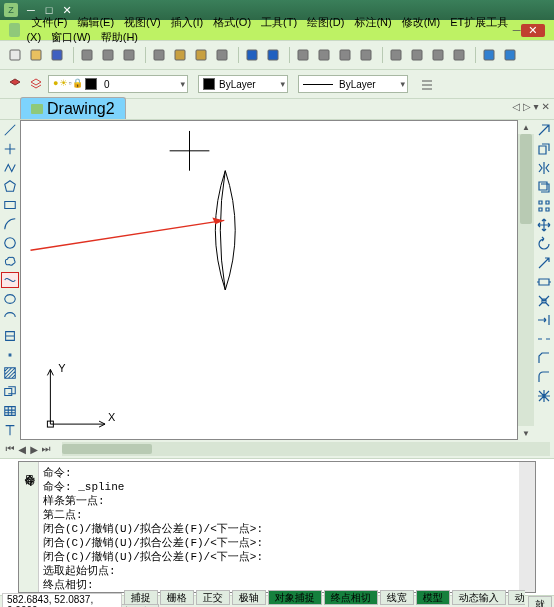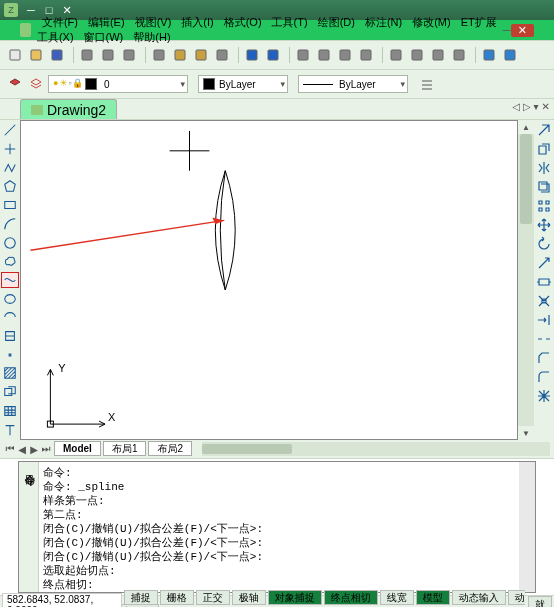--- a/index.html
+++ b/index.html
@@ -1,37 +1,37 @@
 <!DOCTYPE html>
 <html><head>
 <meta charset="utf-8">
 <style>
 html,body{margin:0;padding:0;font-family:"Microsoft YaHei",SimSun,Arial,sans-serif;font-size:11px;background:#fff;color:#000;width:554px;height:607px;overflow:hidden}
 .titlebar{background:linear-gradient(#3a7f5a,#2d6847);height:20px;display:flex;align-items:center;padding:0 4px;color:#fff}
 .titlebar .logo{width:14px;height:14px;background:#8fc97a;border-radius:2px;margin-right:4px;display:inline-flex;align-items:center;justify-content:center;font-size:9px;color:#2d6847}
 .titlebar .title{flex:1}
 .titlebar .winbtn{width:18px;height:14px;display:inline-flex;align-items:center;justify-content:center;cursor:pointer;font-size:11px}
-.menubar{background:#22c55e;height:20px;display:flex;align-items:center;padding:0 20px;border-bottom:1px solid #cad9c6}
+.menubar{background:#bef264;height:20px;display:flex;align-items:center;padding:0 9px;border-bottom:1px solid #cad9c6}
 .menubar .logo{width:14px;height:14px;background:#8fc97a;border-radius:2px;margin-right:6px}
 .menubar .mitem{padding:2px 5px;cursor:pointer}
 .menubar .spacer{flex:1}
 .menubar .close2{background:#c04030;color:#fff;width:30px;text-align:center;border-radius:2px;cursor:pointer;padding:0}
 .toolbar{background:#e9f2e6;height:24px;display:flex;align-items:center;padding:2px 6px;border-bottom:1px solid #cad9c6}
 .toolbar .tbtn{width:18px;height:18px;margin-right:3px;display:inline-flex;align-items:center;justify-content:center;cursor:pointer;border-radius:2px}
 .toolbar .sep{width:1px;height:16px;background:#b8cab3;margin:0 4px}
 .propbar{background:#e9f2e6;height:24px;display:flex;align-items:center;padding:2px 6px;border-bottom:1px solid #cad9c6}
 .propbar .tbtn{width:18px;height:18px;margin-right:3px;display:inline-flex;align-items:center;justify-content:center;cursor:pointer}
 .propbar .combo{background:#fff;border:1px solid #a8b8a3;height:16px;display:inline-flex;align-items:center;padding:0 14px 0 4px;position:relative;margin-right:10px;font-size:10px}
 .propbar .combo::after{content:"▾";position:absolute;right:2px;font-size:9px;color:#555}
 .swatch{width:10px;height:10px;background:#000;display:inline-block;margin-right:4px;border:1px solid #666}
 .layercombo{width:120px}
 .colorcombo{width:70px}
 .ltcombo{width:90px}
 .tabbar{background:#e9f2e6;height:20px;display:flex;align-items:flex-end;padding:0 20px;border-bottom:1px solid #cad9c6;position:relative}
-.tabbar .tab{background:#86efac;border:1px solid #aaa;border-bottom:none;border-radius:3px 3px 0 0;padding:2px 10px 1px;font-size:14px;display:flex;align-items:center}
+.tabbar .tab{background:#7dd3fc;border:1px solid #aaa;border-bottom:none;border-radius:3px 3px 0 0;padding:2px 10px 1px;font-size:16px;display:flex;align-items:center}
 .tabbar .tab .logo2{width:12px;height:10px;background:#8fc97a;margin-right:4px;border-radius:1px}
 .tabbar .navr{position:absolute;right:4px;top:2px;display:flex;gap:3px;font-size:10px;color:#555}
 .workarea{display:flex;height:320px;background:#e9f2e6}
 .ltoolbar{width:20px;display:flex;flex-direction:column;align-items:center;padding-top:2px;background:#e9f2e6}
 .ltoolbar .vbtn{width:16px;height:16px;margin-bottom:2px;display:flex;align-items:center;justify-content:center;cursor:pointer;border:1px solid transparent}
 .ltoolbar .vbtn svg{width:14px;height:14px}
 .ltoolbar .vbtn.sel{border:1px solid #d02020;background:#fde8e8}
 .canvas{flex:1;background:#fff;border:1px solid #888;position:relative;overflow:hidden}
 .rscroll{width:16px;background:#e9f2e6;display:flex;flex-direction:column}
 .rscroll .sbtn{height:14px;display:flex;align-items:center;justify-content:center;font-size:8px;color:#555;cursor:pointer}
@@ -434,21 +434,20 @@
         </svg>
       </div>
     </div>
 </div>
 
 <div class="layouttabs">
   <span class="nbtn">⏮</span>
   <span class="nbtn">◀</span>
   <span class="nbtn">▶</span>
   <span class="nbtn">⏭</span>
-  <span id="layouts"><span class="ltab">Model</span><span class="ltab">布局1</span><span class="ltab">布局2</span></span>
   <div class="hscroll">
       <div class="hthumb"></div>
     </div>
 </div>
 
 <div class="cmdwin">
   <div class="cmdlabel">导命令</div>
   <div class="cmdtext" id="cmdtext">命令:
 命令: _spline
 样条第一点:

